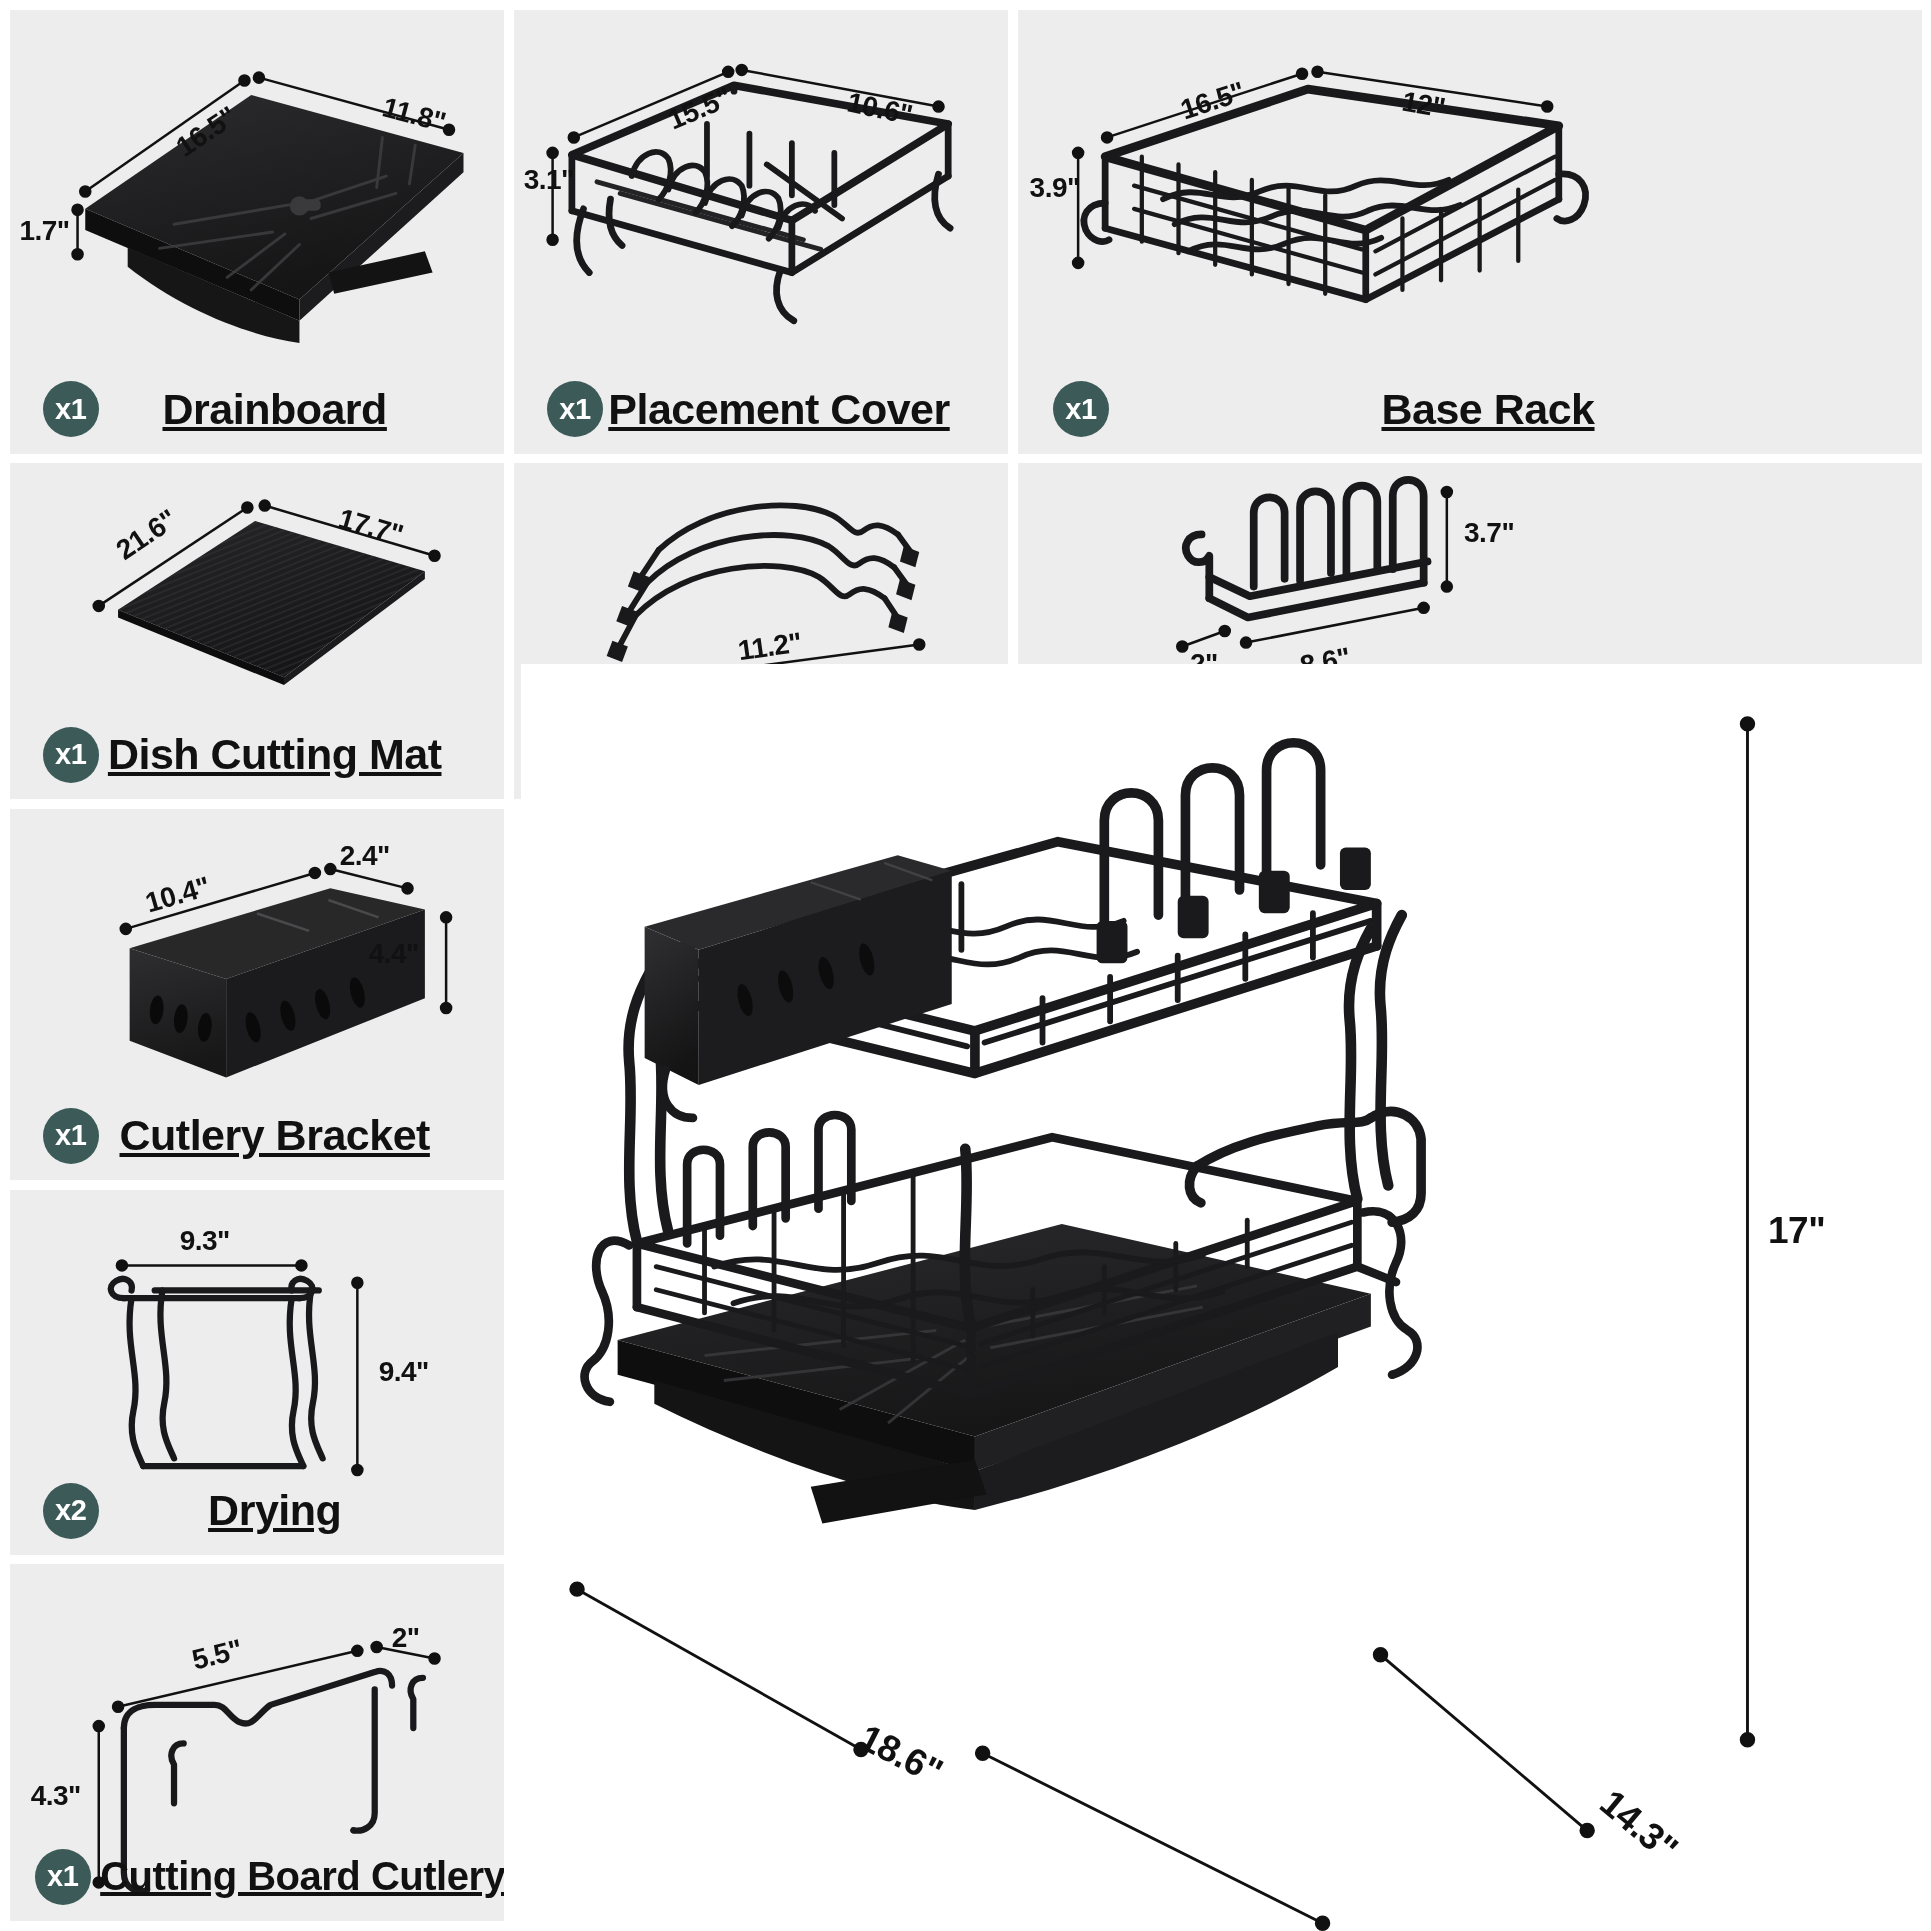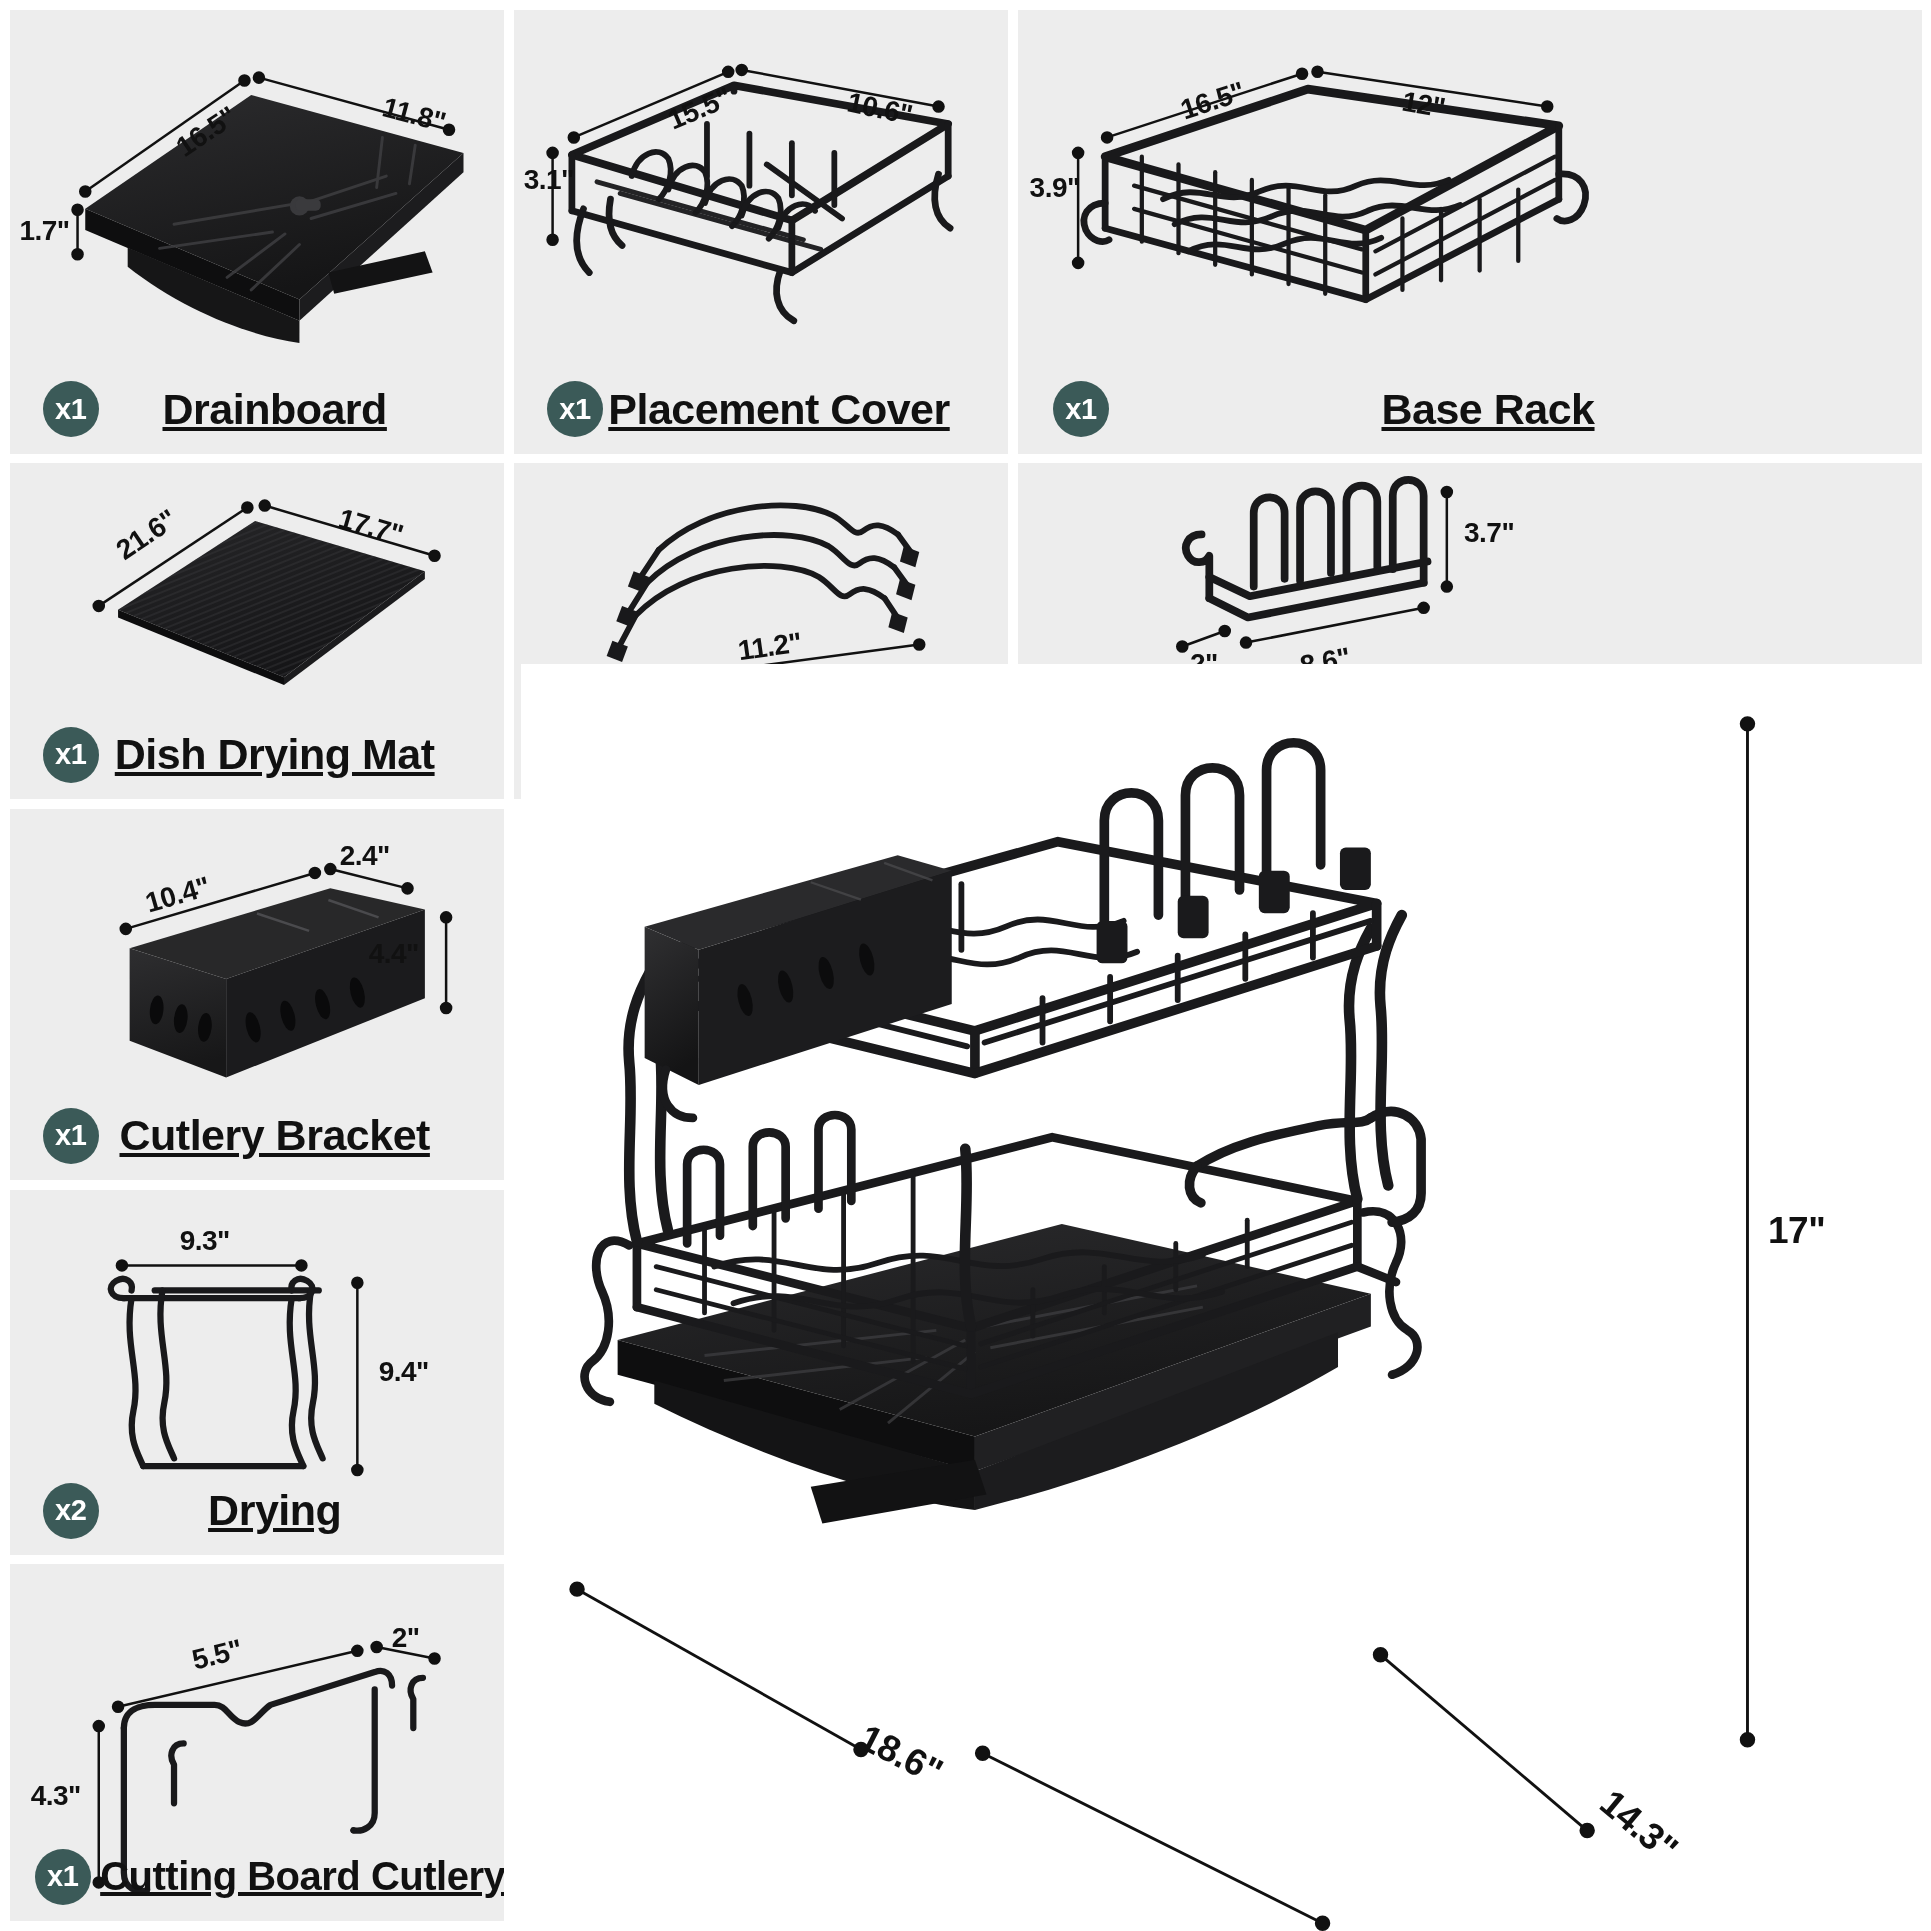--- a/index.html
+++ b/index.html
@@ -275,21 +275,21 @@
         <path d="M264,44 L440,96"></path>
         <circle cx="264" cy="44" r="5.2"></circle>
           <circle cx="440" cy="96" r="5.2"></circle>
       </g>
     </svg>
     <div class="dim" style="left:104px;top:56px;transform:rotate(-34deg);">21.6"</div>
     <div class="dim" style="left:328px;top:48px;transform:rotate(16deg);">17.7"</div>
 
     <div class="caption">
       <div class="qty">x1</div>
-      <div class="cap-label">Dish Drying Mat</div>
+      <div class="cap-label">Dish Cutting Mat</div>
     </div>
   </div>
 
   <div class="panel" style="left:514px;top:463px;width:494px;height:336px;">
     <svg class="ov" viewBox="0 0 512 348">
       <g fill="none" stroke="#19191b" stroke-width="6" stroke-linecap="round" stroke-linejoin="round">
 
         <path d="M150,90 C200,42 290,34 330,54 C346,62 352,78 362,70 C372,62 382,62 398,74"></path>
         <path d="M150,90 L130,120"></path>
         <path d="M398,74 L414,96"></path>

